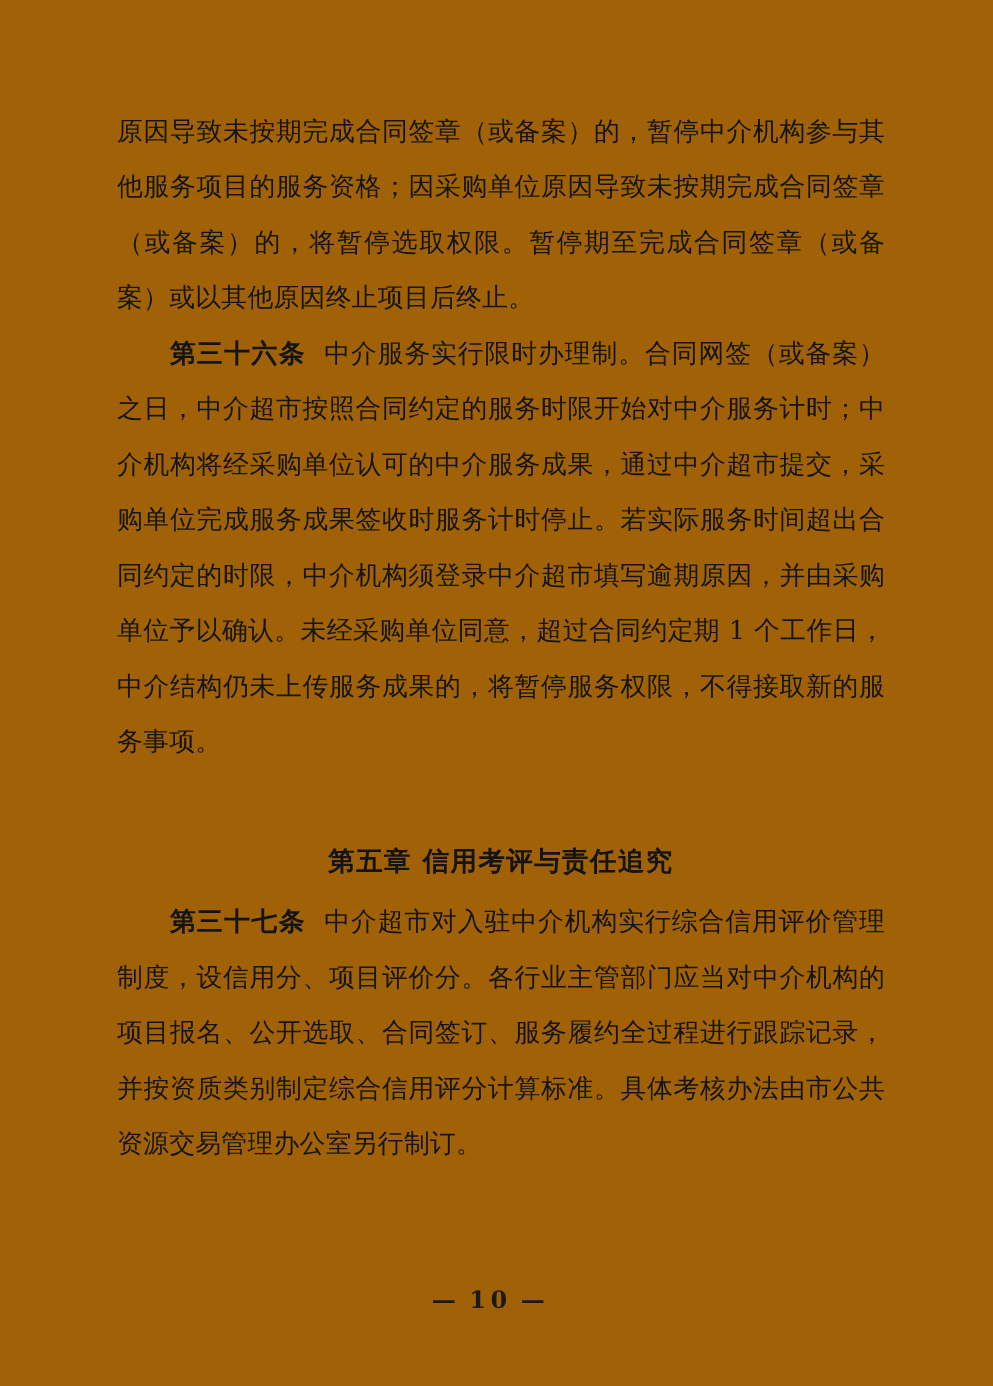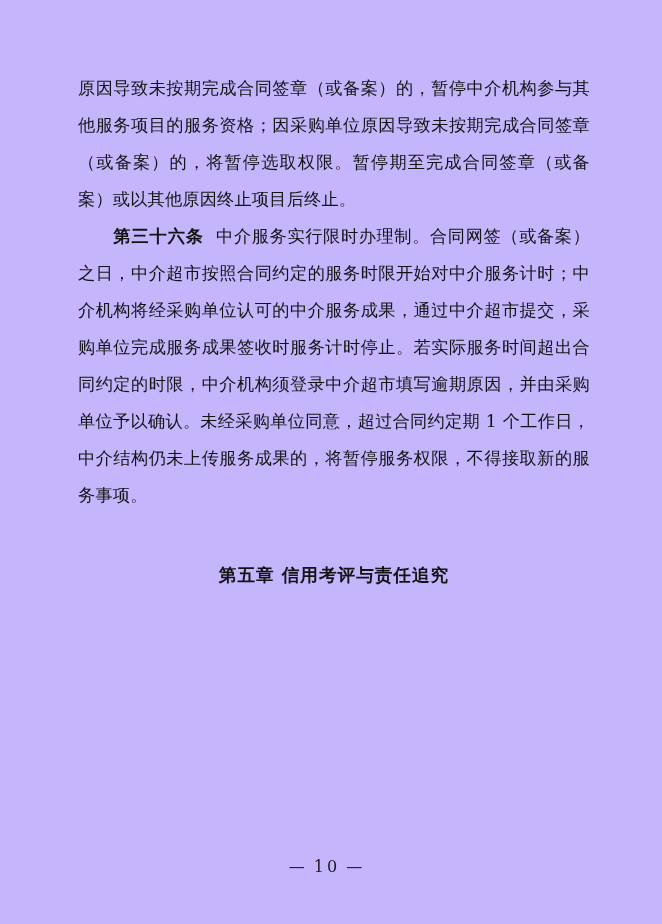--- a/index.html
+++ b/index.html
@@ -11,21 +11,21 @@
     height: 924px;
     background: #ffffff;
     font-family: "DejaVu Serif", "Liberation Serif", serif;
     color: #1a1a1a;
     overflow: hidden;
   }
   .page {
     position: relative;
     width: 662px;
     height: 924px;
-    background: #c4b5fd;
+    background: #a16207;
     box-sizing: border-box;
     padding: 70px 72px 0 78px;
   }
   .doc-body {
     font-size: 17.2px;
     line-height: 37px;
     text-align: justify;
     text-justify: inter-ideograph;
     letter-spacing: 0.2px;
     color: #141414;
@@ -55,39 +55,41 @@
   }
   .page-number {
     position: absolute;
     left: 0;
     right: 8px;
     bottom: 48px;
     text-align: center;
     font-size: 16px;
     letter-spacing: 3px;
     color: #1a1a1a;
+    font-weight: bold;
   }
   .page-number .dash {
     padding: 0 6px;
   }
 </style>
 </head>
 <body>
 
 <div class="page">
   <div class="doc-body">
 
     <p class="para"><span>原因导致未按期完成合同签章（或备案）的，暂停中介机构参与其他服务项目的服务资格；因采购单位原因导致未按期完成合同签章（或备案）的，将暂停选取权限。暂停期至完成合同签章（或备案）或以其他原因终止项目后终止。</span></p>
 
     <p class="para indent"><span class="article-head">第三十六条</span>&nbsp;&nbsp;<span>中介服务实行限时办理制。合同网签（或备案）之日，中介超市按照合同约定的服务时限开始对中介服务计时；中介机构将经采购单位认可的中介服务成果，通过中介超市提交，采购单位完成服务成果签收时服务计时停止。若实际服务时间超出合同约定的时限，中介机构须登录中介超市填写逾期原因，并由采购单位予以确认。未经采购单位同意，超过合同约定期 1 个工作日，中介结构仍未上传服务成果的，将暂停服务权限，不得接取新的服务事项。</span></p>
 
     <div class="spacer-lg"></div>
 
     <p class="chapter-title">第五章   信用考评与责任追究</p>
 
+    <p class="para indent"><span class="article-head">第三十七条</span>&nbsp;&nbsp;<span>中介超市对入驻中介机构实行综合信用评价管理制度，设信用分、项目评价分。各行业主管部门应当对中介机构的项目报名、公开选取、合同签订、服务履约全过程进行跟踪记录，并按资质类别制定综合信用评分计算标准。具体考核办法由市公共资源交易管理办公室另行制订。</span></p>
 
 
   </div>
 
   <div class="page-number">
     <span class="dash">—</span><span>10</span><span class="dash">—</span>
   </div>
 </div>
 
 </body></html>

